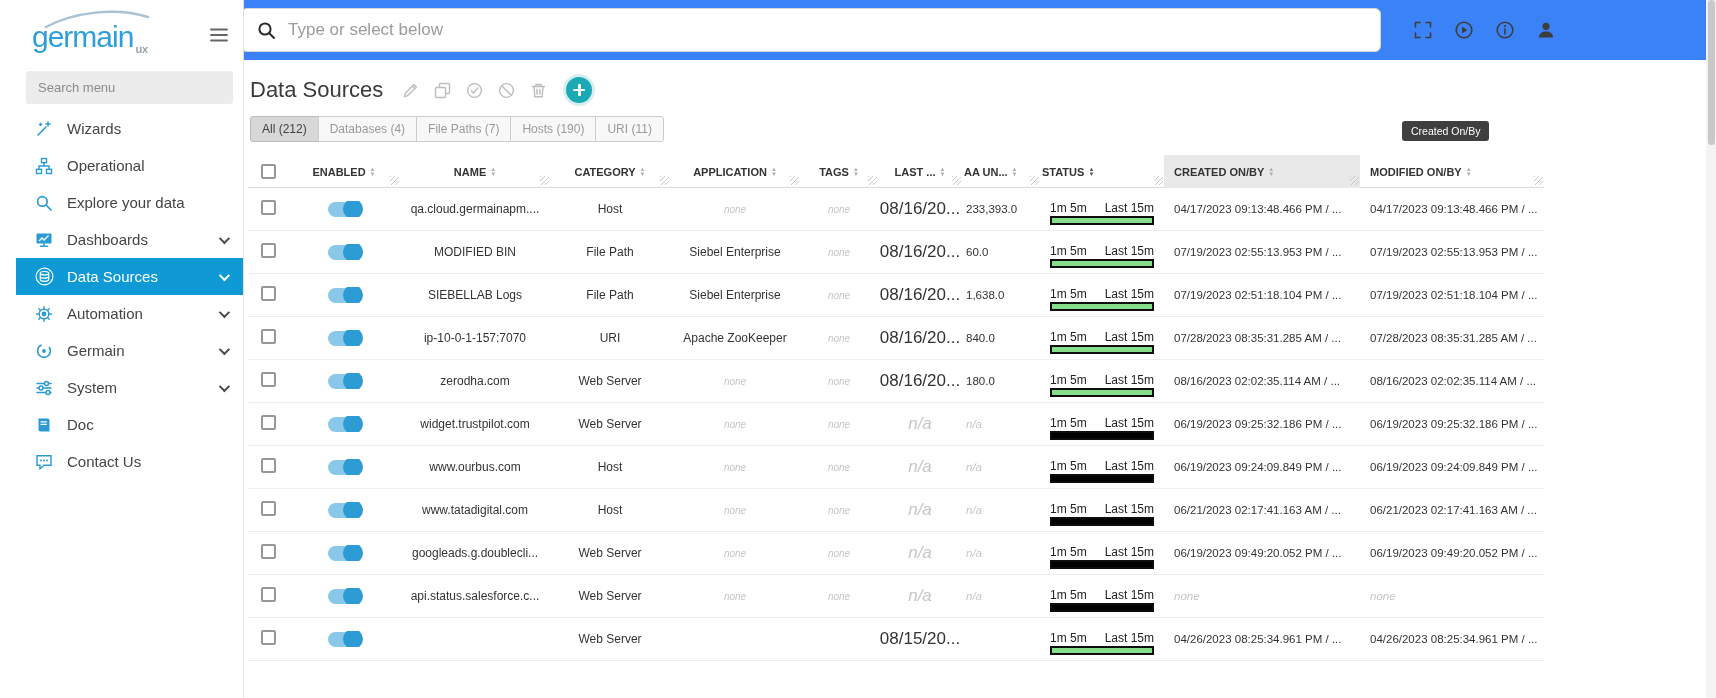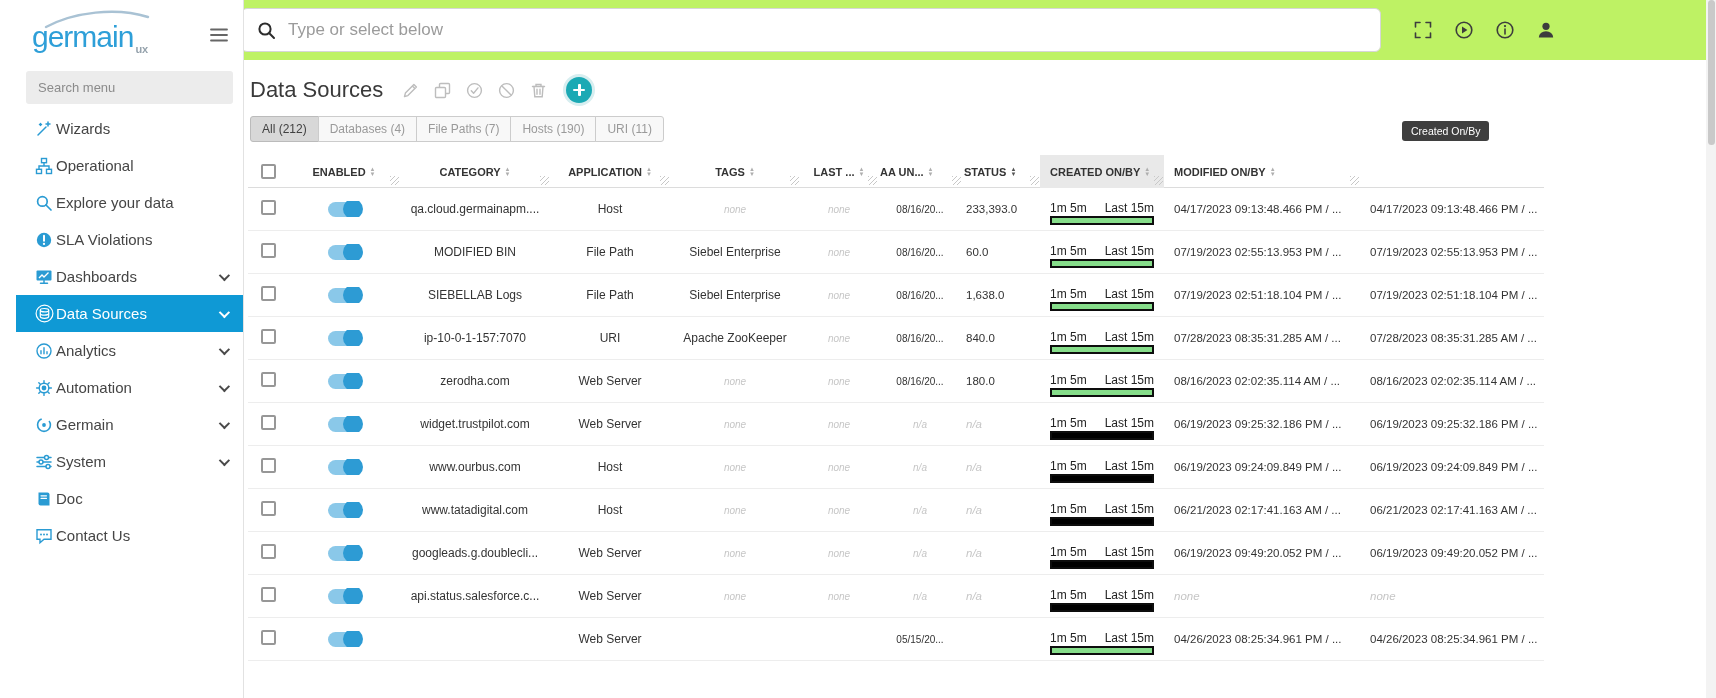--- a/index.html
+++ b/index.html
@@ -11,30 +11,30 @@
   .sidebar { position:absolute; left:16px; top:0; width:228px; height:698px; background:#fff; border-right:1px solid #e2e2e2; z-index:3; }
   .logo-row { display:flex; justify-content:space-between; align-items:flex-start; padding:12px 14px 6px 16px; }
   .logo { position:relative; padding-top:10px; }
   .logo-swoosh { position:absolute; top:-2px; left:8px; }
   .logo-text { font-size:30px; color:#2e9fd8; font-weight:500; letter-spacing:-1px; line-height:1; }
   .logo-ux { font-size:11px; color:#96a3ad; font-weight:bold; vertical-align:-6px; margin-left:2px; }
   .hamburger { margin-top:14px; cursor:pointer; }
   .menu-search { margin:10px 10px 6px 10px; }
   .menu-search input { width:100%; background:#ececec; border:none; border-radius:3px; padding:9px 12px; font-size:13px; color:#444; font-family:inherit; outline:none; }
   .menu-search input::placeholder { color:#8b8b8b; }
-  .nav-item { display:flex; align-items:center; gap:2px; padding:8px 16px 8px 18px; font-size:15px; color:#454545; cursor:pointer; min-height:37px; }
+  .nav-item { display:flex; align-items:center; gap:13px; padding:8px 16px 8px 18px; font-size:15px; color:#454545; cursor:pointer; min-height:37px; }
   .nav-item .nicon { width:20px; height:18px; color:#2a9bd3; display:flex; align-items:center; justify-content:center; flex:0 0 20px; }
   .nav-item.active { background:#0f99d5; color:#fff; }
   .nav-item.active .nicon { color:#fff; }
   .chev { margin-left:auto; width:8px; height:8px; border-right:2px solid #4a4a4a; border-bottom:2px solid #4a4a4a; transform:rotate(45deg) translateY(-2px); }
   .nav-item.active .chev { border-color:#fff; }
 
   
   .main { position:absolute; left:229px; top:0; width:1487px; height:698px; background:#fff; }
-  .topbar { height:60px; background:#bef264; display:flex; align-items:center; padding:8px 12px; }
+  .topbar { height:60px; background:#3b82f6; display:flex; align-items:center; padding:8px 12px; }
   .search-pill { width:1140px; height:44px; background:#fff; border:1px solid #d6d6d6; border-radius:6px; display:flex; align-items:center; gap:12px; padding:0 15px; }
   .search-pill input { border:none; outline:none; flex:1; font-size:17px; color:#444; font-family:inherit; background:transparent; }
   .search-pill input::placeholder { color:#9b9b9b; }
   .topbar-icons { display:flex; align-items:center; gap:21px; margin-left:32px; }
   .tb-ic { cursor:pointer; display:flex; }
 
   .title-row { display:flex; align-items:center; gap:15px; margin:17px 0 0 21px; }
   .page-title { font-size:22px; font-weight:500; color:#3a3a3a; margin-right:4px; }
   .act-ic { cursor:pointer; display:flex; }
   .add-btn { width:26px; height:26px; border-radius:50%; background:#1ba9b4; box-shadow:0 0 0 3px #d7eef0; display:flex; align-items:center; justify-content:center; cursor:pointer; margin-left:4px; }
@@ -60,21 +60,21 @@
   .sort { display:flex; flex-direction:column; line-height:4.5px; font-size:6px; color:#aeaeae; font-style:normal; }
   .sort.dark { color:#555; }
   .rz { position:absolute; right:1px; bottom:3px; width:9px; height:9px; background:repeating-linear-gradient(135deg,#c8c8c8 0 1px,transparent 1px 3.2px); cursor:col-resize; }
   .cb { width:15px; height:15px; border:2px solid #979797; border-radius:2px; background:#fff; display:inline-block; cursor:pointer; }
   .cbc { padding-left:13px; }
 
   .trow { height:43px; border-bottom:1px solid #ededed; font-size:12px; color:#333; }
   .cell { text-align:center; overflow:hidden; white-space:nowrap; }
   .cell.left { text-align:left; padding-left:10px; font-size:11.5px; }
   .cell.aa { text-align:left; padding-left:4px; font-size:11.5px; }
-  .cell.last { font-size:10px; }
+  .cell.last { font-size:17px; }
   .muted { font-style:italic; color:#c6c6c6; font-size:10px; }
   .toggle { width:32px; height:15px; background:#8ac8e9; border-radius:8px; display:inline-block; position:relative; cursor:pointer; vertical-align:middle; }
   .toggle::after { content:''; position:absolute; right:-3px; top:-2.5px; width:20px; height:20px; border-radius:50%; background:#2d9bd4; }
   .status { width:104px; margin:0 auto; }
   .scale { display:flex; justify-content:space-between; font-size:12px; font-weight:normal; color:#222; margin-bottom:1px;margin-top:8px; }
   .bar { width:104px; height:9px; border:2px solid #0d0d0d; background:#86dd8a; }
   .bar.black { background:#000; }
 
   .tooltip { position:absolute; left:1173px; top:121px; background:#3f3f3f; color:#fff; font-size:10.5px; padding:4px 9px; border-radius:3px; z-index:6; white-space:nowrap; }
 
@@ -131,58 +131,38 @@
             <svg width="18" height="18" viewBox="0 0 18 18" fill="none" stroke="currentColor" stroke-width="1.7" stroke-linecap="round">
               <circle cx="7.4" cy="7.4" r="4.8"></circle>
               <path d="M11 11 L16 16"></path>
             </svg>
           </span>
         <span>Explore your data</span>
       </div>
       <div class="nav-item">
         <span class="nicon">
             <svg width="18" height="18" viewBox="0 0 18 18">
-              <circle cx="9" cy="9" r="7.2" fill="currentColor"></circle>
-              <path d="M9 4.8 v5" stroke="#fff" stroke-width="2" stroke-linecap="round"></path>
-              <circle cx="9" cy="12.9" r="1.15" fill="#fff"></circle>
-            </svg>
-          </span>
-        <span>SLA Violations</span>
-      </div>
-      <div class="nav-item">
-        <span class="nicon">
-            <svg width="18" height="18" viewBox="0 0 18 18">
               <rect x="1.5" y="2.5" width="15" height="10" rx="1" fill="currentColor"></rect>
               <path d="M4 10 l3 -3 2 2 4.5 -4.5" stroke="#fff" stroke-width="1.3" fill="none"></path>
               <path d="M9 12.5 v2.3 M5.5 15.3 h7" stroke="currentColor" stroke-width="1.5" stroke-linecap="round"></path>
             </svg>
           </span>
         <span>Dashboards</span>
         <span class="chev"></span>
       </div>
       <div class="nav-item active">
         <span class="nicon">
             <svg width="19" height="19" viewBox="0 0 19 19" fill="none" stroke="currentColor" stroke-width="1.2">
               <circle cx="9.5" cy="9.5" r="8.4"></circle>
               <ellipse cx="9.5" cy="6.2" rx="4.2" ry="1.7"></ellipse>
               <path d="M5.3 6.2 V12.6 a4.2 1.7 0 0 0 8.4 0 V6.2"></path>
               <path d="M5.3 9.4 a4.2 1.7 0 0 0 8.4 0"></path>
             </svg>
           </span>
         <span>Data Sources</span>
-        <span class="chev"></span>
-      </div>
-      <div class="nav-item">
-        <span class="nicon">
-            <svg width="18" height="18" viewBox="0 0 18 18" fill="none" stroke="currentColor" stroke-width="1.4" stroke-linecap="round">
-              <circle cx="9" cy="9" r="7"></circle>
-              <path d="M6 11.7 V8.7 M9 11.7 V5.7 M12 11.7 V9.7"></path>
-            </svg>
-          </span>
-        <span>Analytics</span>
         <span class="chev"></span>
       </div>
       <div class="nav-item">
         <span class="nicon">
             <svg width="18" height="18" viewBox="0 0 18 18" fill="none" stroke="currentColor" stroke-width="1.4" stroke-linecap="round">
               <circle cx="9" cy="9" r="4.8"></circle>
               <circle cx="9" cy="9" r="1.7" fill="currentColor"></circle>
               <path d="M9 1.6 V3.8 M9 14.2 V16.4 M1.6 9 H3.8 M14.2 9 H16.4 M3.8 3.8 L5.3 5.3 M12.7 12.7 L14.2 14.2 M14.2 3.8 L12.7 5.3 M5.3 12.7 L3.8 14.2"></path>
             </svg>
           </span>
@@ -325,20 +305,28 @@
           </div>
         <div class="th cen">
             <span>ENABLED</span>
             <span class="sort">
               <span>▲</span>
               <span>▼</span>
             </span>
             <span class="rz"></span>
           </div>
         <div class="th cen">
+            <span>NAME</span>
+            <span class="sort">
+              <span>▲</span>
+              <span>▼</span>
+            </span>
+            <span class="rz"></span>
+          </div>
+        <div class="th cen">
             <span>CATEGORY</span>
             <span class="sort">
               <span>▲</span>
               <span>▼</span>
             </span>
             <span class="rz"></span>
           </div>
         <div class="th cen">
             <span>APPLICATION</span>
             <span class="sort">
@@ -608,21 +596,21 @@
     <div class="cell left muted">none</div>
     <div class="cell left muted">none</div>
   </div>
           <div class="grid-row trow">
     <div class="cell cbc" style="text-align:left"><span class="cb"></span></div>
     <div class="cell"><span class="toggle"></span></div>
     <div class="cell"></div>
     <div class="cell">Web Server</div>
     <div class="cell"></div>
     <div class="cell"></div>
-    <div class="cell last">05/15/20...</div>
+    <div class="cell last">08/15/20...</div>
     <div class="cell aa"></div>
     <div class="cell">
       <div class="status">
         <div class="scale">
                   <span>1m 5m</span>
                   <span>Last 15m</span>
                 </div>
         <div class="bar"></div>
       </div>
     </div>

